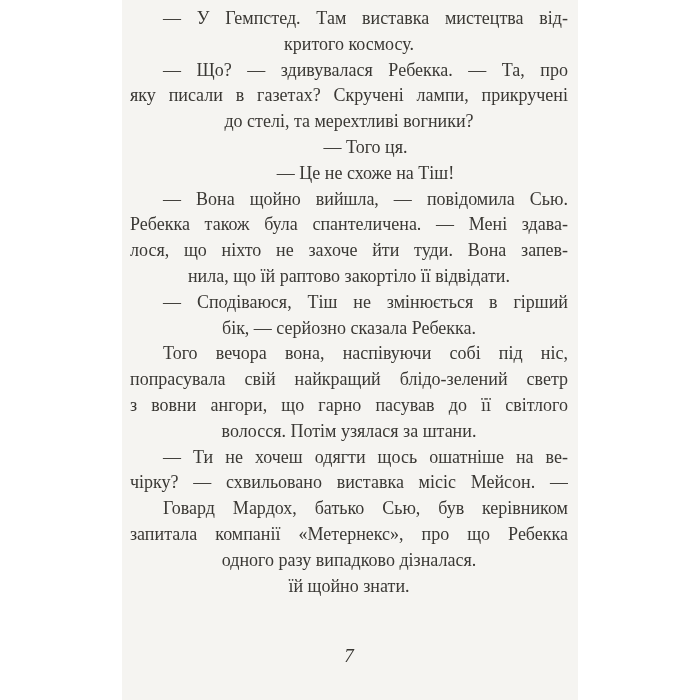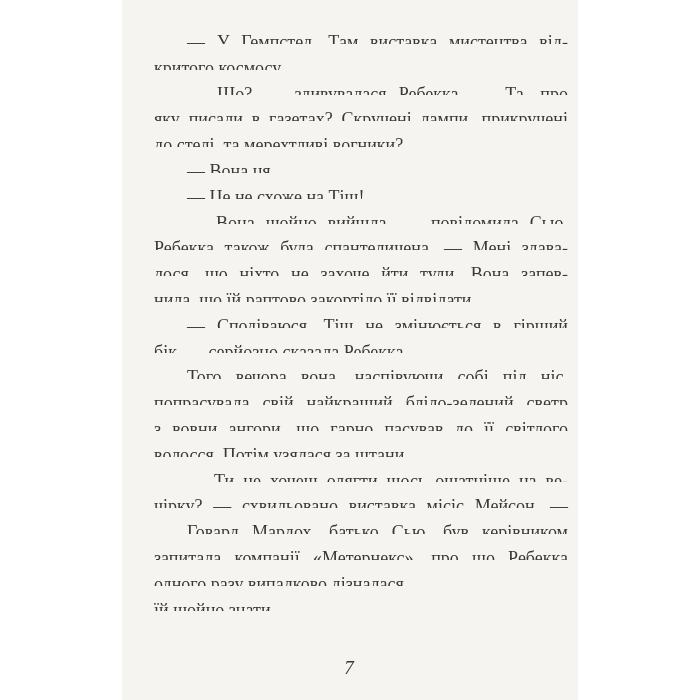--- a/index.html
+++ b/index.html
@@ -1,20 +1,20 @@
 <!DOCTYPE html>
 <html lang="uk" style="--page-bg: #f5f4f1; --outer-bg: #ffffff; --ink: #3a3834;"><head>
 <meta charset="utf-8">
 <style>
   :root {
     --page-bg: #f5f4f1;
     --outer-bg: #ffffff;
     --ink: #3a3834;
   }
-  * { margin: 0; padding: 12px; box-sizing: border-box; }
+  * { margin: 0; padding: 0; box-sizing: border-box; }
   html, body {
     width: 700px; height: 700px;
     background: var(--outer-bg);
     font-family: "Liberation Serif", "DejaVu Serif", serif;
     overflow: hidden;
   }
   .scan {
     position: absolute;
     left: 122px; top: 0;
     width: 456px; height: 700px;
@@ -25,21 +25,21 @@
     left: 8px; top: 6px;
     width: 438px;
     color: var(--ink);
     font-size: 18px;
     line-height: 25.8px;
   }
   .line {
     width: 438px;
     height: 25.8px;
     overflow: hidden;
-    text-align: left;
+    text-align: center;
     white-space: normal;
   }
   .line.justify {
     text-align: justify;
     text-align-last: justify;
   }
   .line.indent {
     text-indent: 33px;
   }
   .page-number {
@@ -55,21 +55,21 @@
 </head>
 <body>
 
 <div class="scan">
   <div class="text-block">
       <div class="line indent justify">— У Гемпстед. Там виставка мистецтва від-</div>
       <div class="line">критого космосу.</div>
       <div class="line indent justify">— Що? — здивувалася Ребекка. — Та, про</div>
       <div class="line justify">яку писали в газетах? Скручені лампи, прикручені</div>
       <div class="line">до стелі, та мерехтливі вогники?</div>
-      <div class="line indent">— Вона ця.</div>
+      <div class="line indent">— Того ця.</div>
       <div class="line indent">— Це не схоже на Тіш!</div>
       <div class="line indent justify">— Вона щойно вийшла, — повідомила Сью.</div>
       <div class="line justify">Ребекка також була спантеличена. — Мені здава-</div>
       <div class="line justify">лося, що ніхто не захоче йти туди. Вона запев-</div>
       <div class="line">нила, що їй раптово закортіло її відвідати.</div>
       <div class="line indent justify">— Сподіваюся, Тіш не змінюється в гірший</div>
       <div class="line">бік, — серйозно сказала Ребекка.</div>
       <div class="line indent justify">Того вечора вона, наспівуючи собі під ніс,</div>
       <div class="line justify">попрасувала свій найкращий блідо-зелений светр</div>
       <div class="line justify">з вовни ангори, що гарно пасував до її світлого</div>

